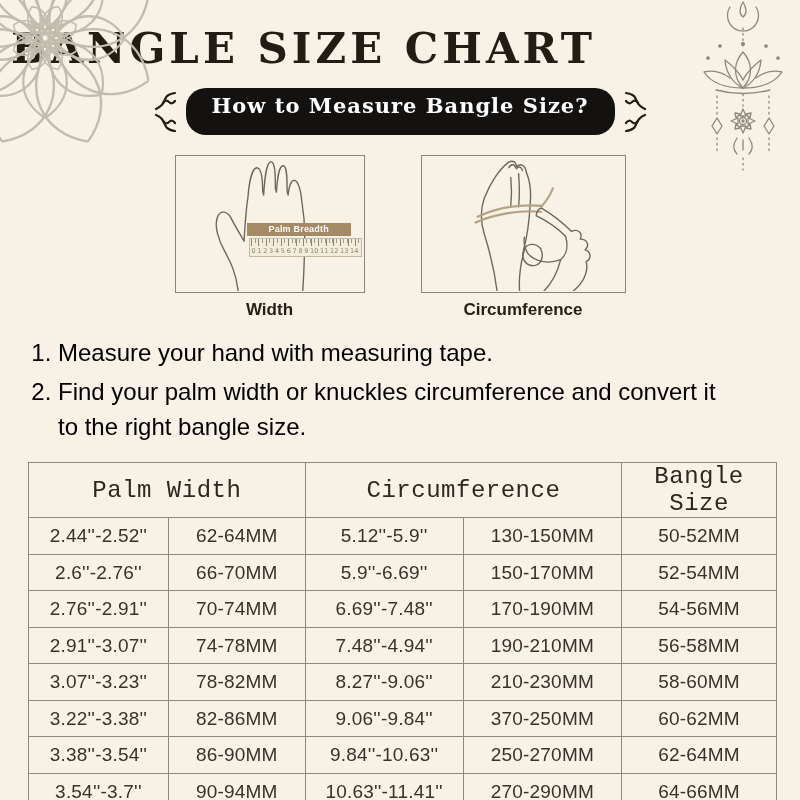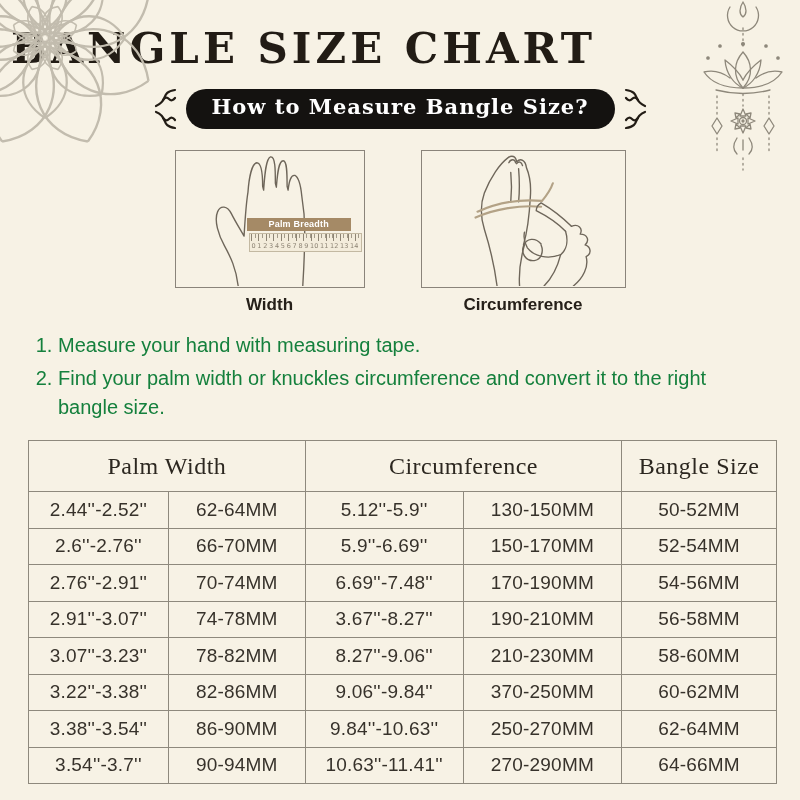--- a/index.html
+++ b/index.html
@@ -14,21 +14,21 @@
   .mandala { position:absolute; left:-105px; top:-112px; pointer-events:none; }
   .lotus-orn { position:absolute; right:0; top:0; pointer-events:none; }
   
   h1.title {
     margin:26px 11px 0; text-align:left;
     font-family:"DejaVu Serif", serif; font-weight:bold;
     font-size:42px; line-height:46px; letter-spacing:4px; color:#221c15;
   }
   .pill-row { margin-top:16px; display:flex; align-items:center; justify-content:center; gap:9px; }
   .pill {
-    background:#141210; color:#fff; border-radius:20px; padding:5px 26px 10px;
+    background:#141210; color:#fff; border-radius:20px; padding:5px 26px 17px;
     font-family:"DejaVu Serif", serif; font-weight:bold; font-size:21px; letter-spacing:1px;
   }
   .squiggle { flex:0 0 auto; }
   
   .illos { margin-top:20px; display:flex; justify-content:center; gap:56px; }
   .illo-col { display:flex; flex-direction:column; align-items:center; }
   .illo-box { position:relative; height:138px; border:1.5px solid #8a847a; background:transparent; }
   .illo-box.width-box { width:190px; }
   .illo-box.circ-box { width:205px; }
   .illo-box svg { position:absolute; left:0; top:0; }
@@ -50,31 +50,31 @@
     font-size:6.5px; line-height:7px; color:#8d8474; font-family:"DejaVu Sans", sans-serif;
   }
   .tape-tag {
     position:absolute; left:71px; top:67px;
     background:#a58a66; color:#fff; padding:1px 22px 2px;
     font-size:9px; font-weight:bold; letter-spacing:.2px; white-space:nowrap;
   }
   .caption { margin-top:7px; font-size:17px; font-weight:bold; color:#262019; text-align:center; }
   .caption-note { font-size:13.5px; font-weight:bold; white-space:nowrap; text-align:center; margin-top:0; }
   
-  ol.instructions { margin:16px 0 0 32px; padding-left:26px; font-size:20px; line-height:1.45; color:#15803d; }
+  ol.instructions { margin:16px 0 0 32px; padding-left:26px; font-size:24px; line-height:1.45; color:#000000; }
   ol.instructions li { max-width:660px; margin-bottom:4px; }
   
   table.size-table {
     border-collapse:collapse; table-layout:fixed;
     width:749px; margin:18px 0 0 28px;
     color:#37322b;
   }
   .size-table th, .size-table td { border:1.5px solid #8e897d; text-align:center; padding:0; }
   .size-table th {
-    height:51px; font-family:Liberation Serif, serif; font-weight:normal;
+    height:51px; font-family:Liberation Mono, monospace; font-weight:normal;
     font-size:24px; color:#2c2720; letter-spacing:.5px;
   }
   .size-table td { height:36.5px; font-size:19px; letter-spacing:.2px; }
   
   .la { fill:none; stroke:#6e665a; stroke-width:1.4; stroke-linecap:round; stroke-linejoin:round; }
   .tapeline { fill:none; stroke:#b3a286; stroke-width:2.2; stroke-linecap:round; }
   .orn { fill:none; stroke:#8e887b; stroke-width:1.3; stroke-linecap:round; stroke-linejoin:round; }
   .mnd { fill:none; stroke:#c2bcae; }
   .sqg { fill:none; stroke:#221c15; stroke-width:2.2; stroke-linecap:round; }
 </style>
@@ -279,21 +279,21 @@
       <tr>
         <td>2.76''-2.91''</td>
         <td>70-74MM</td>
         <td>6.69''-7.48''</td>
         <td>170-190MM</td>
         <td>54-56MM</td>
       </tr>
       <tr>
         <td>2.91''-3.07''</td>
         <td>74-78MM</td>
-        <td>3.67''-8.27''</td>
+        <td>7.48''-4.94''</td>
         <td>190-210MM</td>
         <td>56-58MM</td>
       </tr>
       <tr>
         <td>3.07''-3.23''</td>
         <td>78-82MM</td>
         <td>8.27''-9.06''</td>
         <td>210-230MM</td>
         <td>58-60MM</td>
       </tr>

